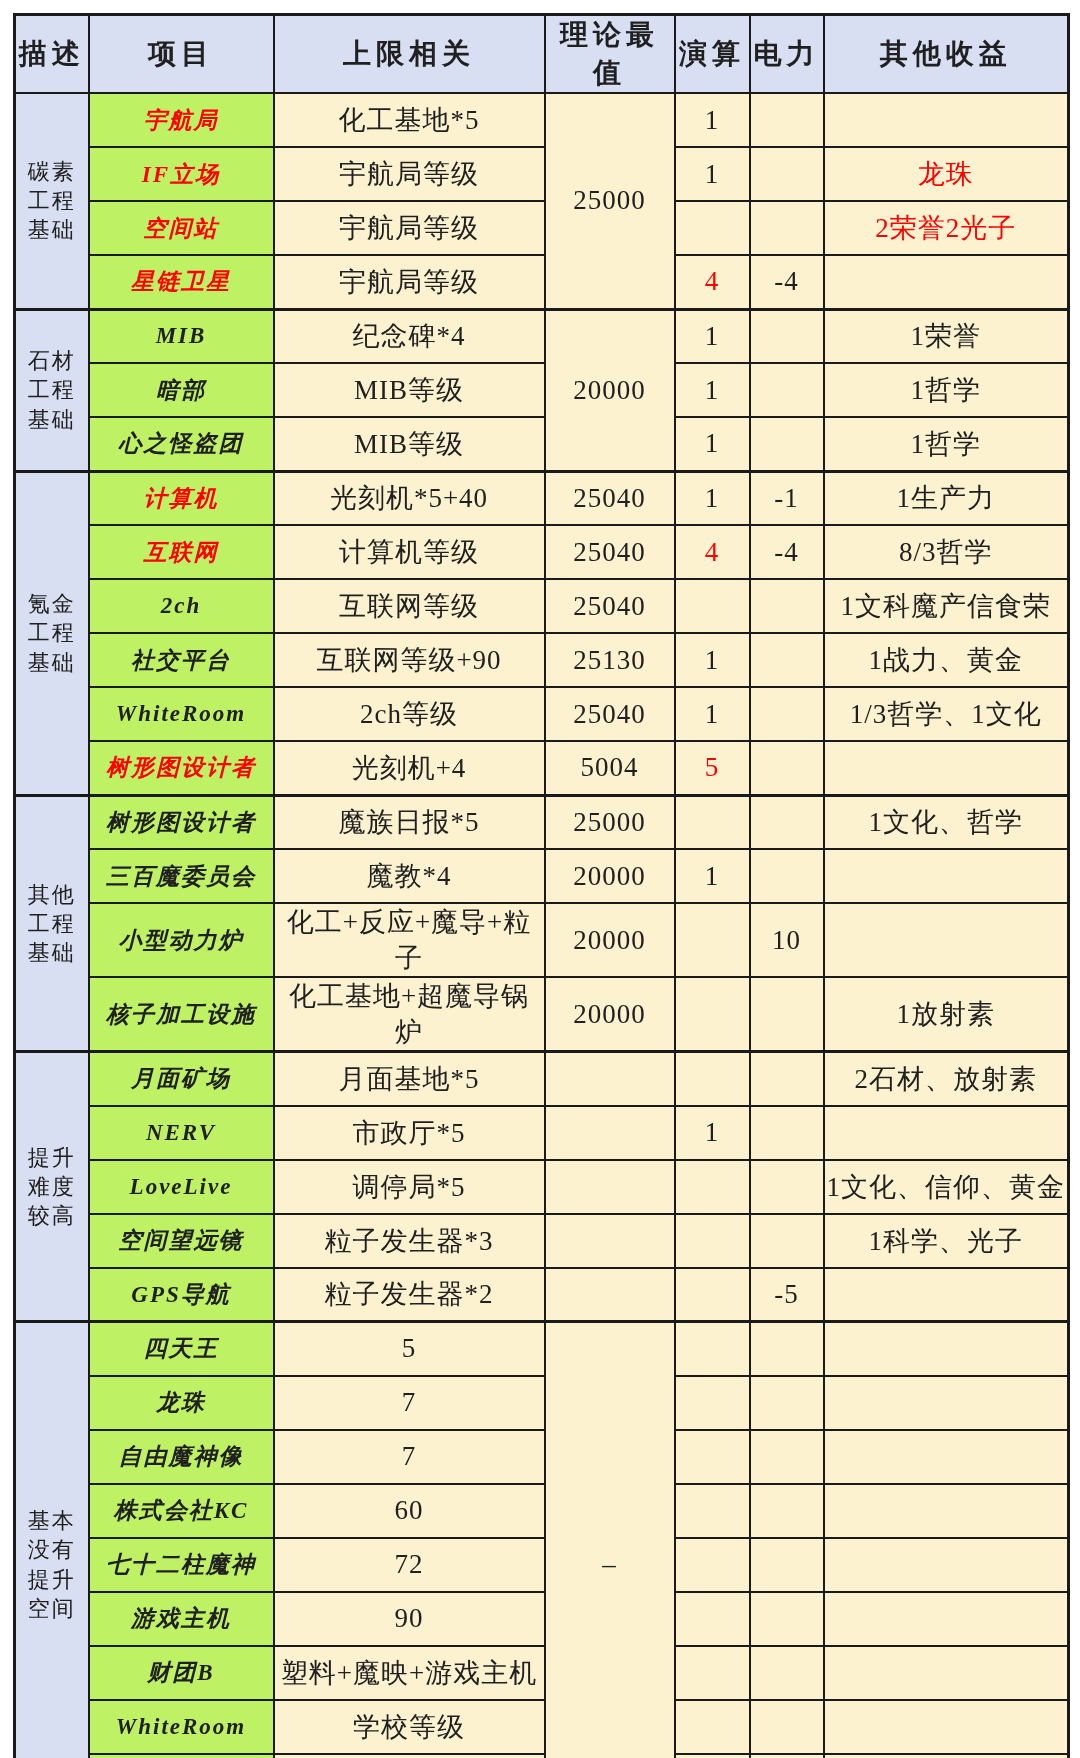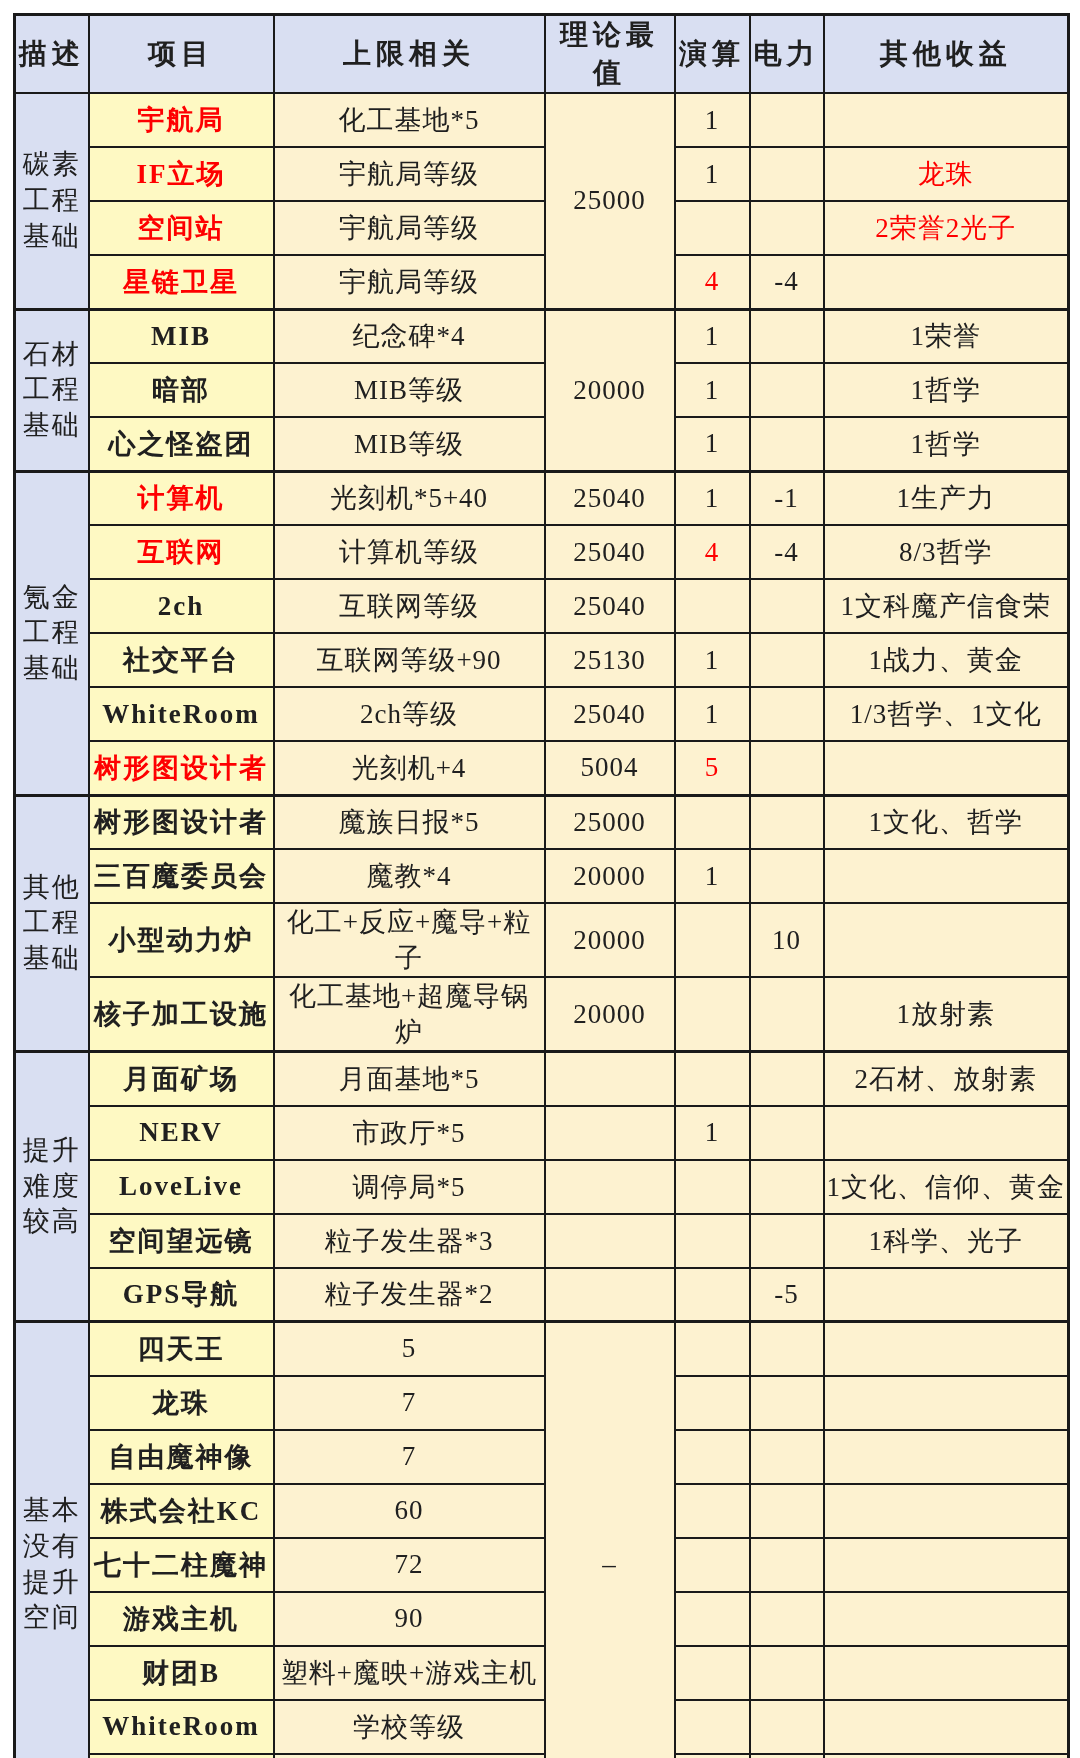--- a/index.html
+++ b/index.html
@@ -27,30 +27,31 @@
   tbody tr{height:54px;}
   tr.gs > td{border-top:3px solid #1a1a1a;}
   th{
     background:#d9dff2;
     font-size:28px;
     font-weight:bold;
     letter-spacing:5px;
   }
   td.desc{
     background:#d9dff2;
-    font-size:27px;
+    font-size:22px;
     line-height:1.32;
     white-space:pre-line;
     letter-spacing:2px;
   }
   td.proj{
-    background:#fef9c3;
-    font-size:27px;
+    background:#bef264;
+    font-size:23px;
     font-weight:bold;
     letter-spacing:2px;
+    font-style:italic;
   }
   td.lim,td.num,td.bonus{
     background:#fdf2d0;
     font-size:27px;
     letter-spacing:1px;
   }
   .red{color:#fe0000;}
 </style>
 </head>
 <body>

